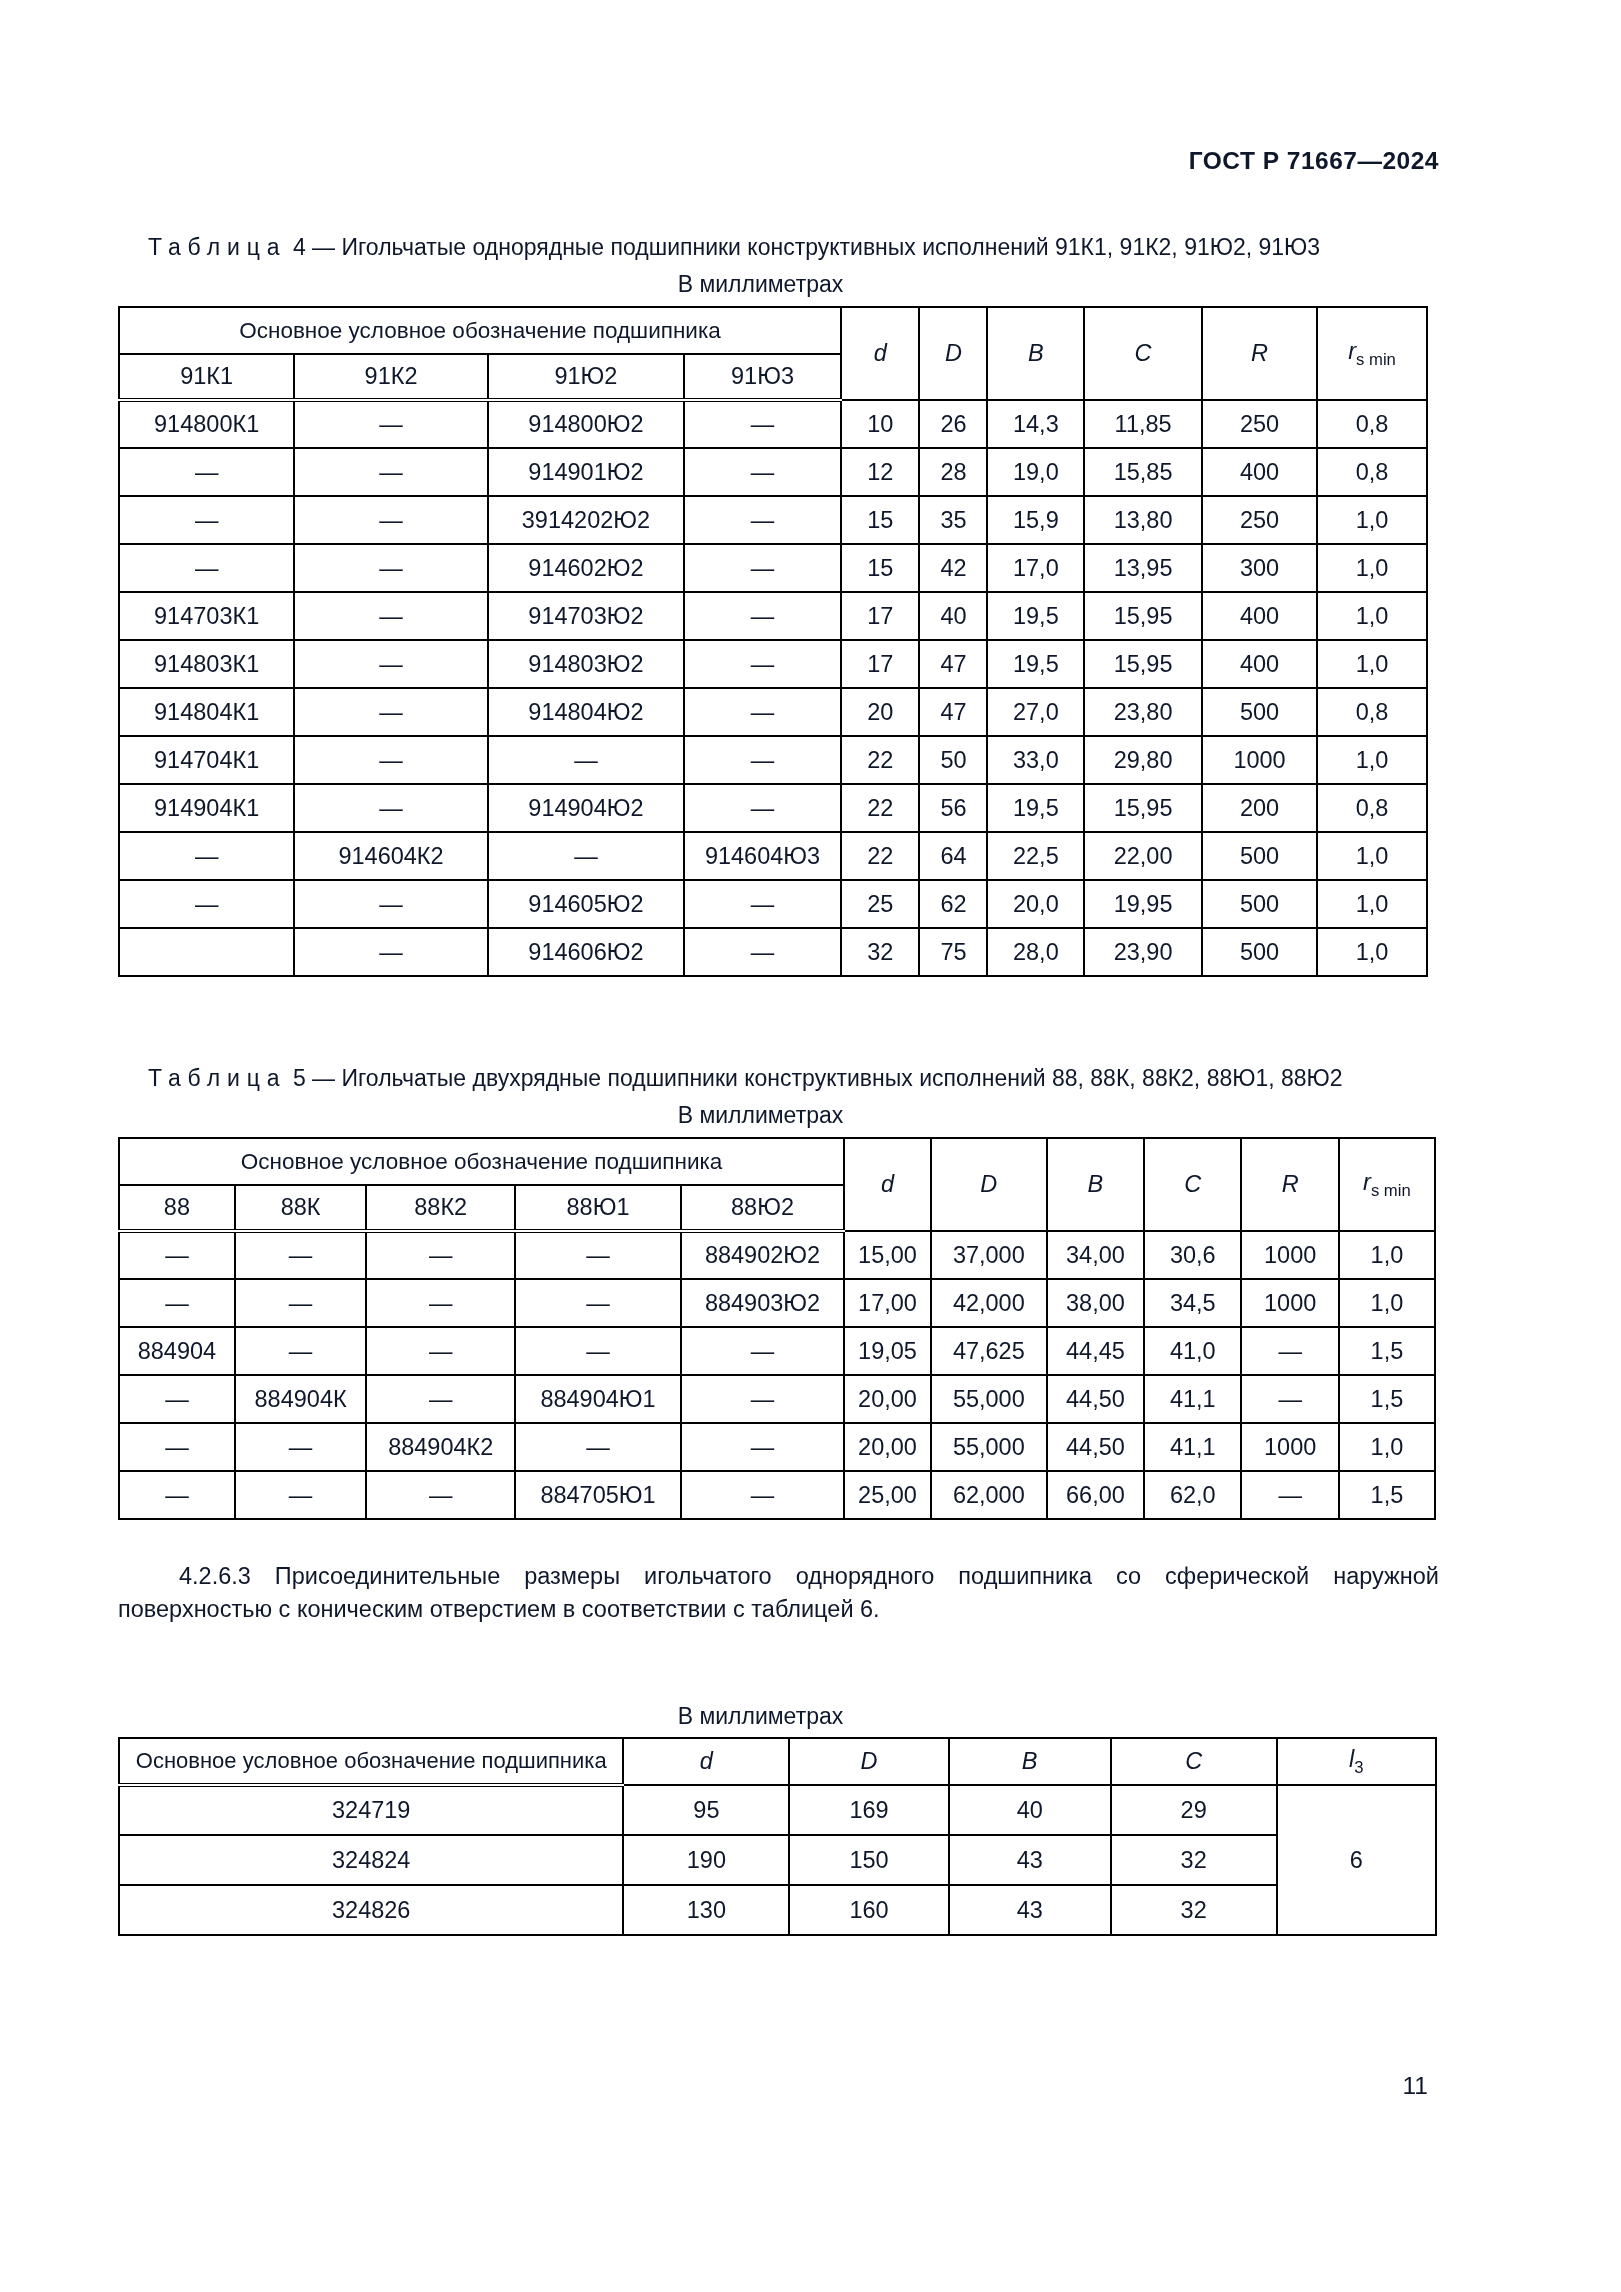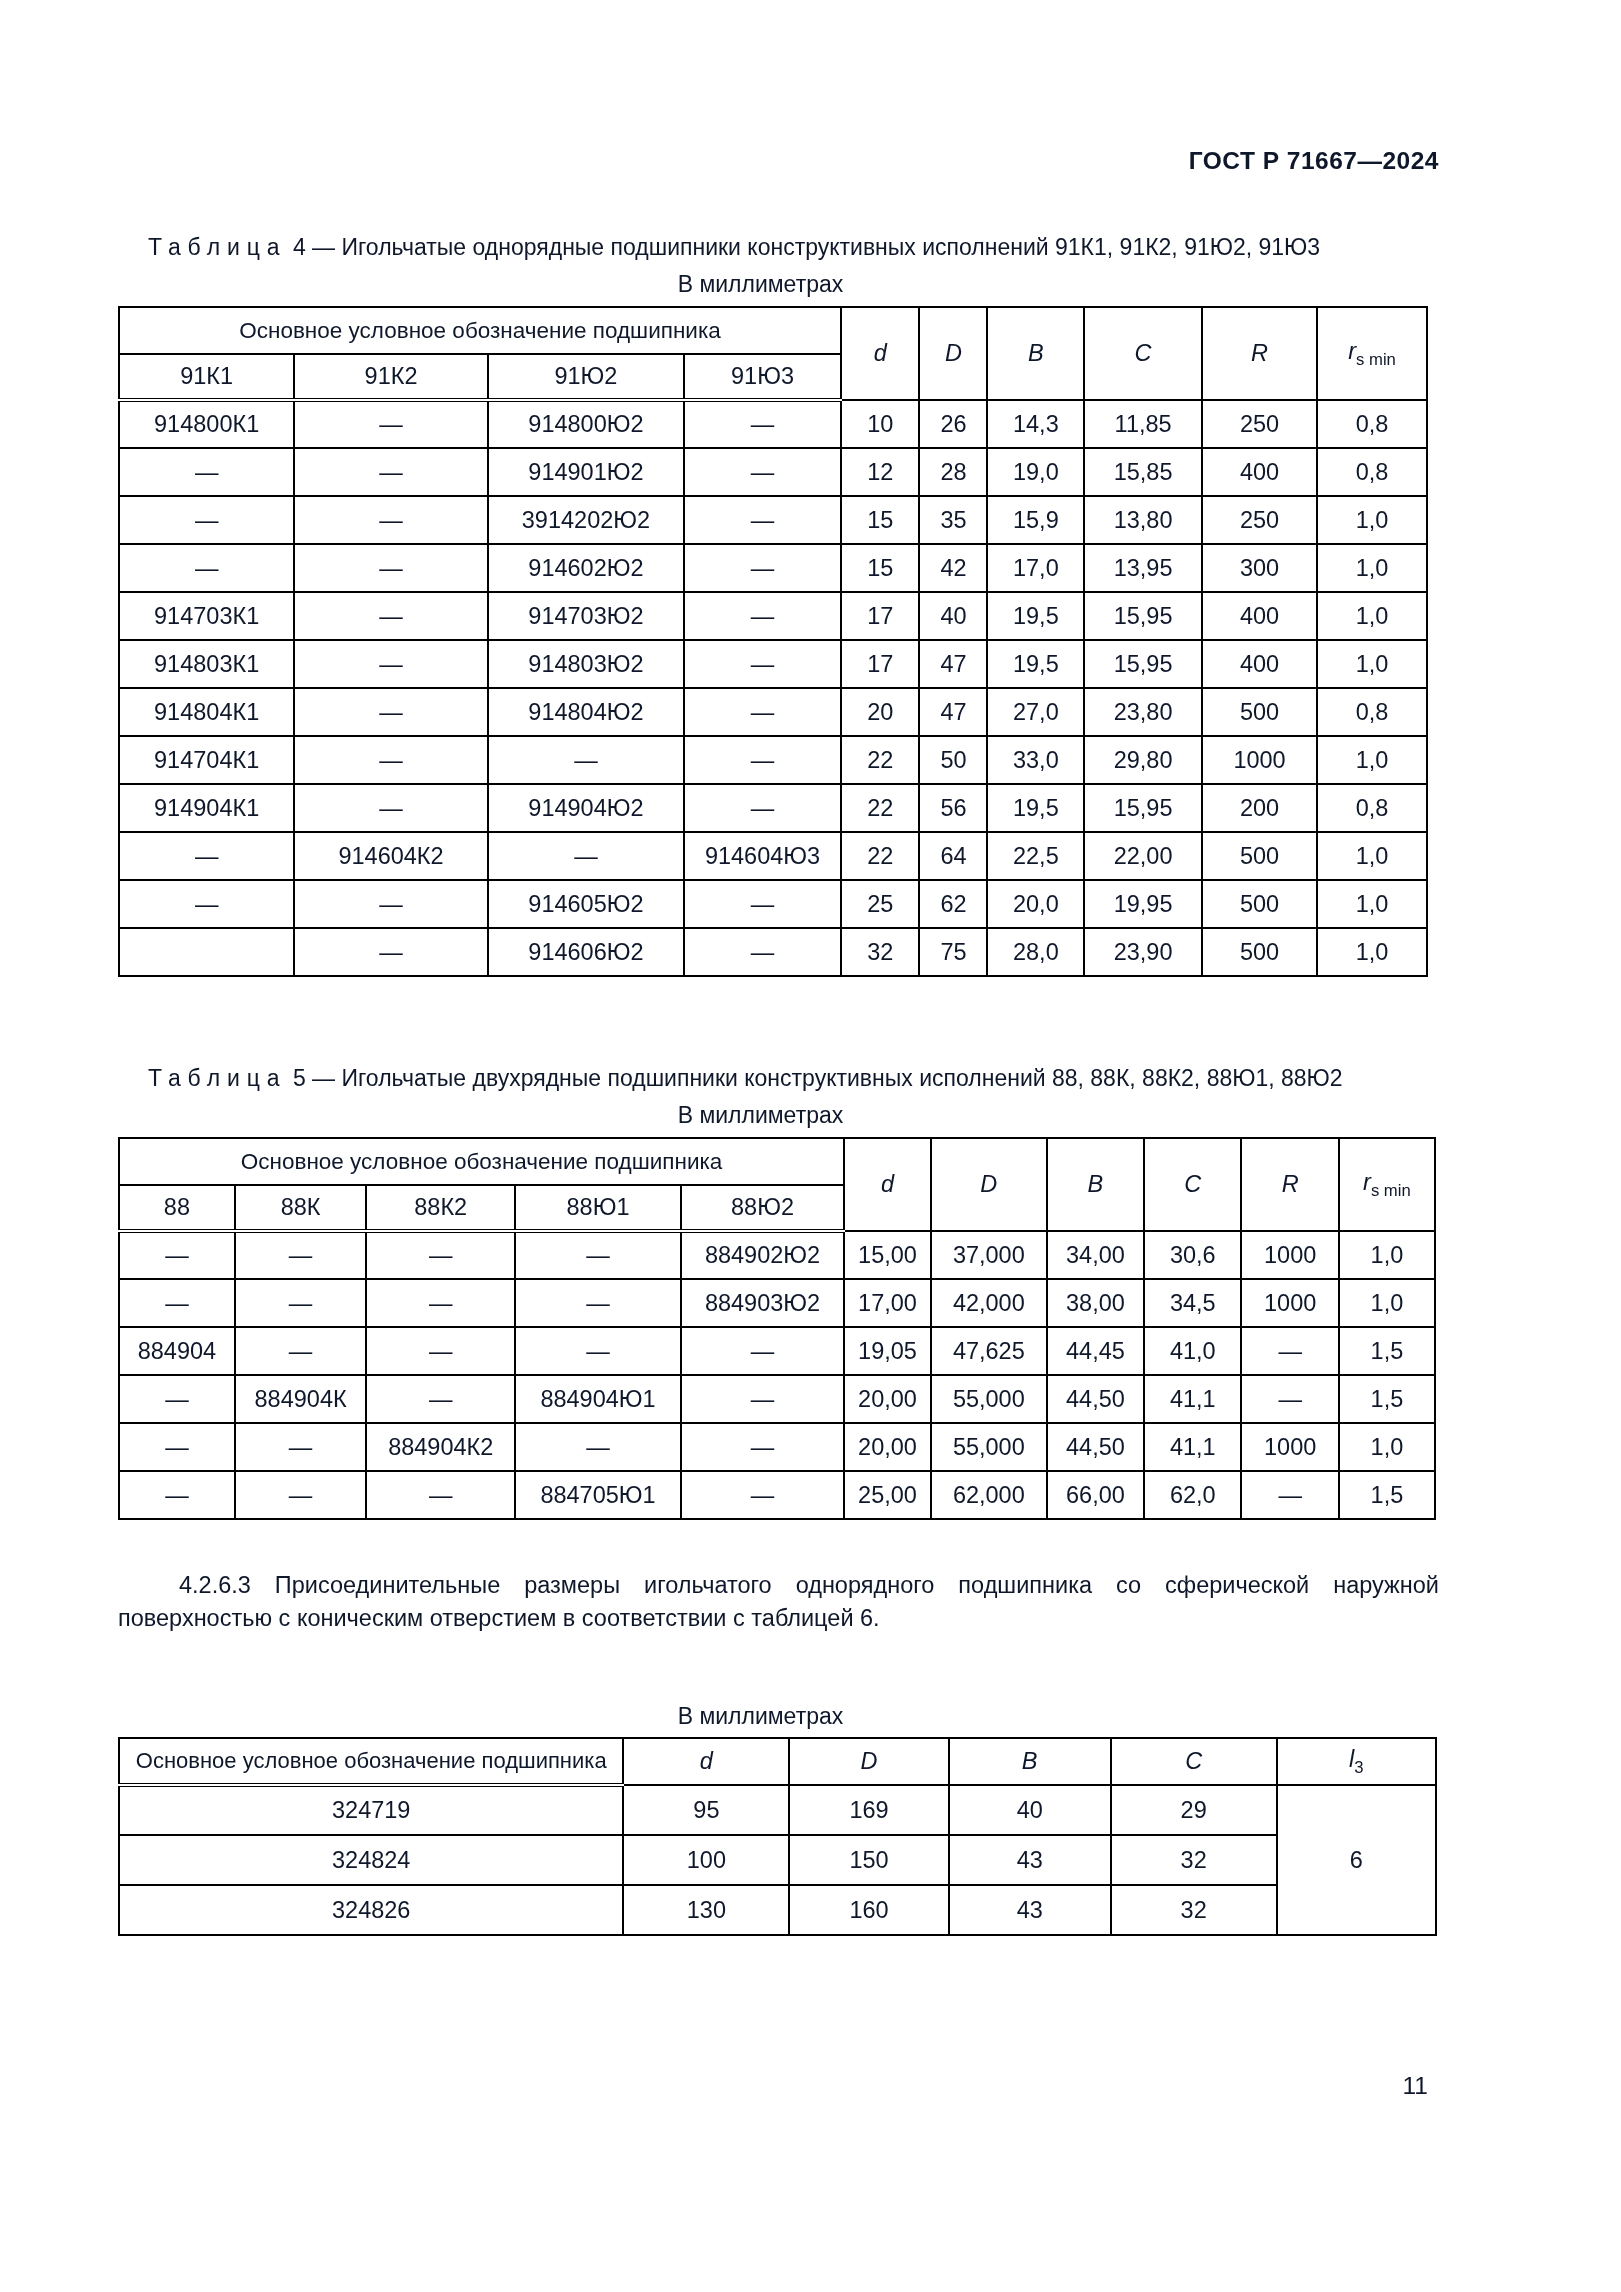--- a/index.html
+++ b/index.html
@@ -50,21 +50,21 @@
   #table5 thead tr.span-row{height:47px;}
   #table5 thead tr.subhead{height:46px;}
   #table5 tbody tr{height:48px;}
   #table6{top:1737px;width:1319px;}
   #table6 thead tr{height:47px;}
   #table6 tbody tr{height:50px;}
   #table6 th.desig{font-size:22px;}
   .para{
     position:absolute;left:118px;top:1560px;width:1321px;
     font-size:23.5px;line-height:33px;
-    text-align:justify;text-indent:61px;margin-top:9px;
+    text-align:justify;text-indent:61px;
   }
   .page-number{
     position:absolute;left:118px;top:2072px;width:1310px;
     text-align:right;font-size:24.5px;
   }
   #t4-title{top:233px;}
   #t4-units{top:271px;}
   #t5-title{top:1064px;}
   #t5-units{top:1102px;}
   #t6-title{top:1666px;}
@@ -408,21 +408,21 @@
       <tr>
         <td>324719</td>
         <td>95</td>
         <td>169</td>
         <td>40</td>
         <td>29</td>
         <td rowspan="3">6</td>
       </tr>
       <tr>
         <td>324824</td>
-        <td>100</td>
+        <td>190</td>
         <td>150</td>
         <td>43</td>
         <td>32</td>
       </tr>
       <tr>
         <td>324826</td>
         <td>130</td>
         <td>160</td>
         <td>43</td>
         <td>32</td>

